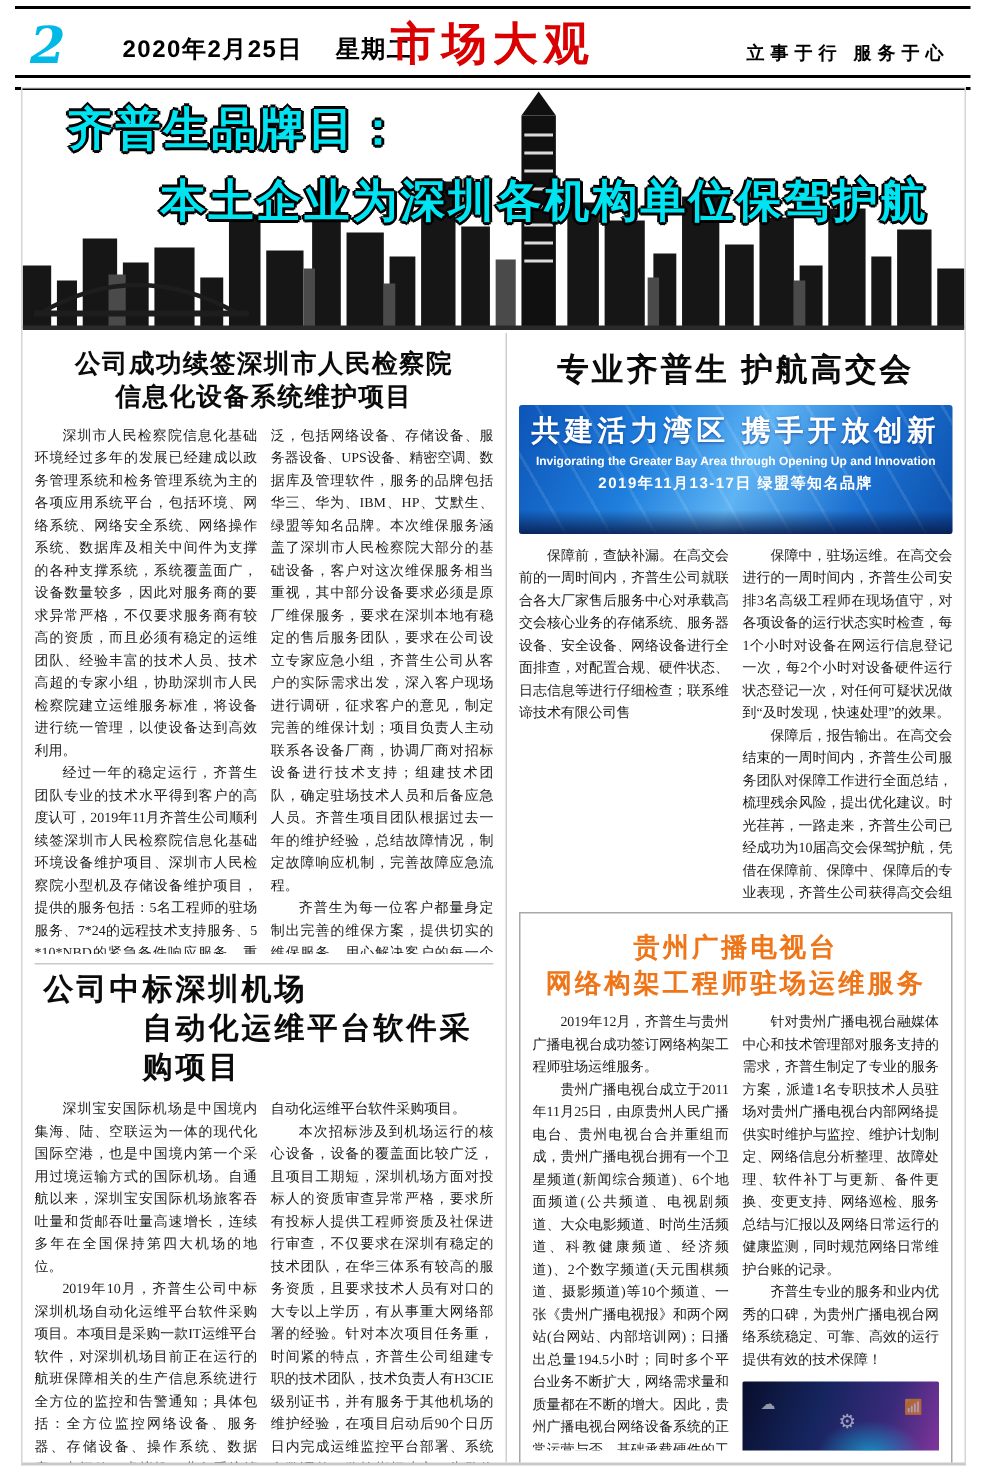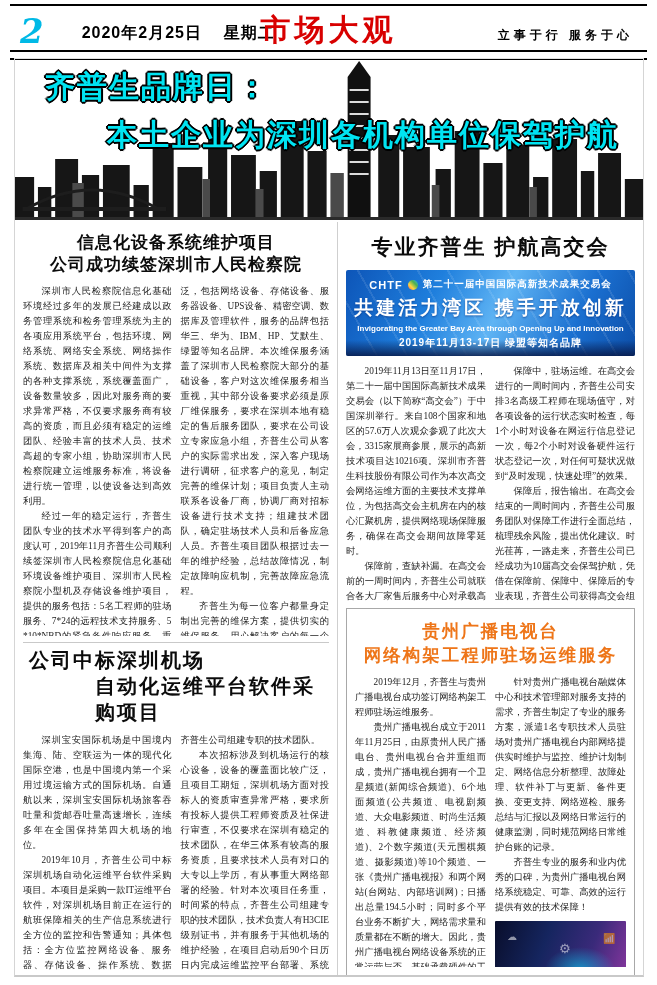--- a/index.html
+++ b/index.html
@@ -165,22 +165,22 @@
     <div class="hero-text">
       <div class="hero-l1">齐普生品牌日：</div>
       <div class="hero-l2">本土企业为深圳各机构单位保驾护航</div>
     </div>
   </div>
 
   <div class="content">
 
     <div class="lcol">
       <div class="a-title t-jcy">
+        <div>公司成功续签深圳市人民检察院</div>
         <div>信息化设备系统维护项目</div>
-        <div>公司成功续签深圳市人民检察院</div>
       </div>
       <div class="cols h-jcy">
         <div class="col">
           <p class="para">深圳市人民检察院信息化基础环境经过多年的发展已经建成以政务管理系统和检务管理系统为主的各项应用系统平台，包括环境、网络系统、网络安全系统、网络操作系统、数据库及相关中间件为支撑的各种支撑系统，系统覆盖面广，设备数量较多，因此对服务商的要求异常严格，不仅要求服务商有较高的资质，而且必须有稳定的运维团队、经验丰富的技术人员、技术高超的专家小组，协助深圳市人民检察院建立运维服务标准，将设备进行统一管理，以使设备达到高效利用。</p>
           <p class="para">经过一年的稳定运行，齐普生团队专业的技术水平得到客户的高度认可，2019年11月齐普生公司顺利续签深圳市人民检察院信息化基础环境设备维护项目、深圳市人民检察院小型机及存储设备维护项目，提供的服务包括：5名工程师的驻场服务、7*24的远程技术支持服务、5*10*NBD的紧急备件响应服务、重大故障2小时到现场的支持服务；本次服务涵盖的范围广</p>
         </div>
         <div class="col">
           <p class="para cont">泛，包括网络设备、存储设备、服务器设备、UPS设备、精密空调、数据库及管理软件，服务的品牌包括华三、华为、IBM、HP、艾默生、绿盟等知名品牌。本次维保服务涵盖了深圳市人民检察院大部分的基础设备，客户对这次维保服务相当重视，其中部分设备要求必须是原厂维保服务，要求在深圳本地有稳定的售后服务团队，要求在公司设立专家应急小组，齐普生公司从客户的实际需求出发，深入客户现场进行调研，征求客户的意见，制定完善的维保计划；项目负责人主动联系各设备厂商，协调厂商对招标设备进行技术支持；组建技术团队，确定驻场技术人员和后备应急人员。齐普生项目团队根据过去一年的维护经验，总结故障情况，制定故障响应机制，完善故障应急流程。</p>
           <p class="para">齐普生为每一位客户都量身定制出完善的维保方案，提供切实的维保服务，用心解决客户的每一个故障，为客户的信息化设备稳定运行保驾护航，成为客户信息化安全的坚强后盾。</p>
         </div>
@@ -189,46 +189,40 @@
       <div class="a-title t-jc">
         <div class="l1">公司中标深圳机场</div>
         <div class="l2">自动化运维平台软件采购项目</div>
       </div>
       <div class="cols h-jc">
         <div class="col">
           <p class="para">深圳宝安国际机场是中国境内集海、陆、空联运为一体的现代化国际空港，也是中国境内第一个采用过境运输方式的国际机场。自通航以来，深圳宝安国际机场旅客吞吐量和货邮吞吐量高速增长，连续多年在全国保持第四大机场的地位。</p>
           <p class="para">2019年10月，齐普生公司中标深圳机场自动化运维平台软件采购项目。本项目是采购一款IT运维平台软件，对深圳机场目前正在运行的航班保障相关的生产信息系统进行全方位的监控和告警通知；具体包括：全方位监控网络设备、服务器、存储设备、操作系统、数据库、中间件、虚拟机、业务系统等在内的所有软硬件系统，做到对资源、性能、状态等方面的指标进行实时监控和预警，便于了解系统整体健康状况；能对各系统的软硬件告警信息进行标准化、集中化的存储和管理，方便查阅和追踪，并能以多种方式将告警信息发送给相关人员；对接UPS系统、机房环境监控系统以及机房摄像头监控系统，将采集到的数</p>
         </div>
         <div class="col">
-          <p class="para cont">齐普生公司组建专职的技术团队。</p>
+          <p class="para cont">自动化运维平台软件采购项目。</p>
           <p class="para">本次招标涉及到机场运行的核心设备，设备的覆盖面比较广泛，且项目工期短，深圳机场方面对投标人的资质审查异常严格，要求所有投标人提供工程师资质及社保进行审查，不仅要求在深圳有稳定的技术团队，在华三体系有较高的服务资质，且要求技术人员有对口的大专以上学历，有从事重大网络部署的经验。针对本次项目任务重，时间紧的特点，齐普生公司组建专职的技术团队，技术负责人有H3CIE级别证书，并有服务于其他机场的维护经验，在项目启动后90个日历日内完成运维监控平台部署、系统参数调整、监控指标建立、告警信息接收并发送通知、数据可视化展示、与UPS监控系统对接、与动环系统对接等相关工作内容，得到客户的高度认可和赞扬。</p>
 
         </div>
       </div>
     </div>
 
     <div class="vdiv"></div>
 
     <div class="rcol">
       <div class="a-title t-gjh">专业齐普生  护航高交会</div>
 
       <div class="banner">
-        <div class="b-row1">
-          <span class="b-logo">CHTF</span>
-          <span class="b-icon"></span>
-          <span>第二十一届中国国际高新技术成果交易会</span>
-        </div>
         <div class="b-row2">共建活力湾区  携手开放创新</div>
         <div class="b-row3">Invigorating the Greater Bay Area through Opening Up and Innovation</div>
         <div class="b-row4">2019年11月13-17日  绿盟等知名品牌</div>
       </div>
 
       <div class="cols h-gjh">
         <div class="col">
-          <p class="para">2019年11月13日至11月17日，第二十一届中国国际高新技术成果交易会（以下简称“高交会”）于中国深圳举行。来自108个国家和地区的57.6万人次观众参观了此次大会，3315家展商参展，展示的高新技术项目达10216项。深圳市齐普生科技股份有限公司作为本次高交会网络运维方面的主要技术支撑单位，为包括高交会主机房在内的核心汇聚机房，提供网络现场保障服务，确保在高交会期间故障零延时。</p>
           <p class="para">保障前，查缺补漏。在高交会前的一周时间内，齐普生公司就联合各大厂家售后服务中心对承载高交会核心业务的存储系统、服务器设备、安全设备、网络设备进行全面排查，对配置合规、硬件状态、日志信息等进行仔细检查；联系维谛技术有限公司售</p>
         </div>
         <div class="col">
           <p class="para">保障中，驻场运维。在高交会进行的一周时间内，齐普生公司安排3名高级工程师在现场值守，对各项设备的运行状态实时检查，每1个小时对设备在网运行信息登记一次，每2个小时对设备硬件运行状态登记一次，对任何可疑状况做到“及时发现，快速处理”的效果。</p>
           <p class="para">保障后，报告输出。在高交会结束的一周时间内，齐普生公司服务团队对保障工作进行全面总结，梳理残余风险，提出优化建议。时光荏苒，一路走来，齐普生公司已经成功为10届高交会保驾护航，凭借在保障前、保障中、保障后的专业表现，齐普生公司获得高交会组委会的感谢。</p>
         </div>
       </div>
 
       <div class="gz-box">
         <div class="a-title t-gz">

